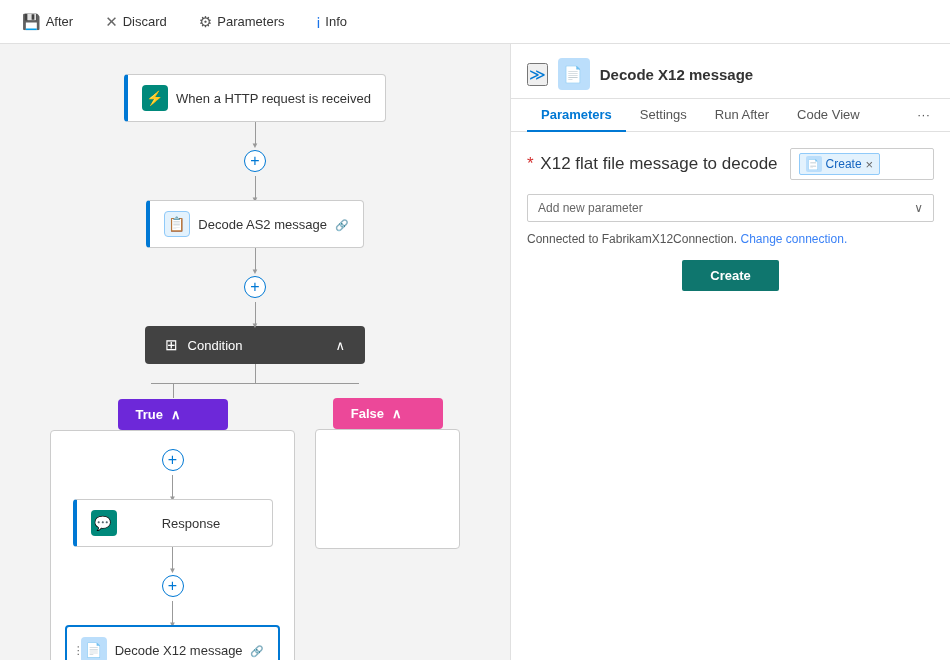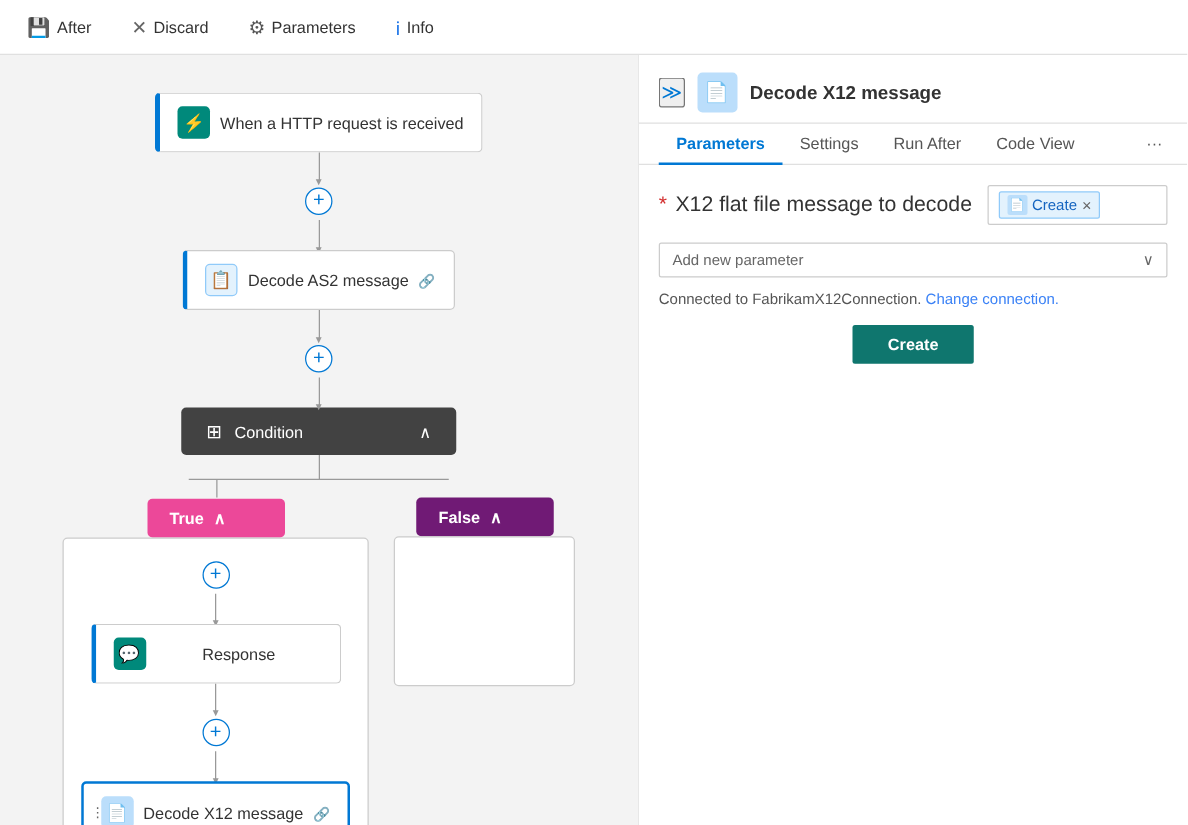--- a/index.html
+++ b/index.html
@@ -106,22 +106,22 @@
     .branch {
       display: flex; flex-direction: column; align-items: center;
     }
 
     .branch-header {
       border-radius: 4px; padding: 8px 18px;
       color: #fff; font-weight: 600; font-size: 13px;
       display: flex; align-items: center; gap: 8px;
       min-width: 110px; cursor: pointer;
     }
-    .branch-header.true-branch { background: #ec4899; }
-    .branch-header.false-branch { background: #701a75; }
+    .branch-header.true-branch { background: #6d28d9; }
+    .branch-header.false-branch { background: #ec4899; }
 
     .branch-body {
       border: 1px solid #ccc; border-radius: 4px;
       background: #fff; min-width: 155px; min-height: 100px;
       padding: 14px; display: flex; flex-direction: column;
       align-items: center; gap: 0;
     }
 
     .true-branch-body {
       min-width: 200px; min-height: 220px;

